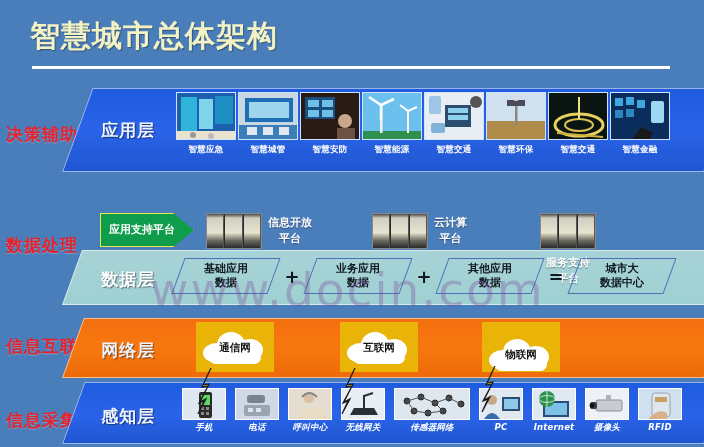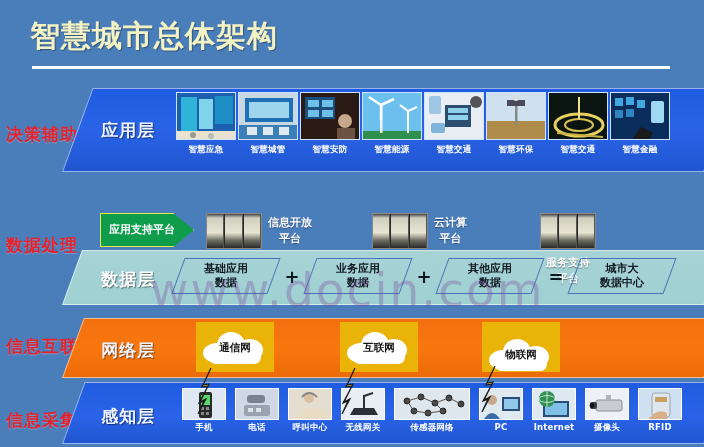--- a/index.html
+++ b/index.html
@@ -272,20 +272,21 @@
   
   .bolt { position: absolute; z-index: 35; }
 
   
   #sense-items {
     position: absolute;
     left: 182px; top: 388px;
     display: flex;
     gap: 9px;
     z-index: 30;
+    font-style: italic;
   }
   .sense-item { width: 44px; text-align: center; }
   .sense-thumb {
     width: 44px; height: 32px;
     background: #dfe7f2;
     border: 1px solid #ffffff;
     position: relative;
     overflow: hidden;
   }
   .sense-caption {

